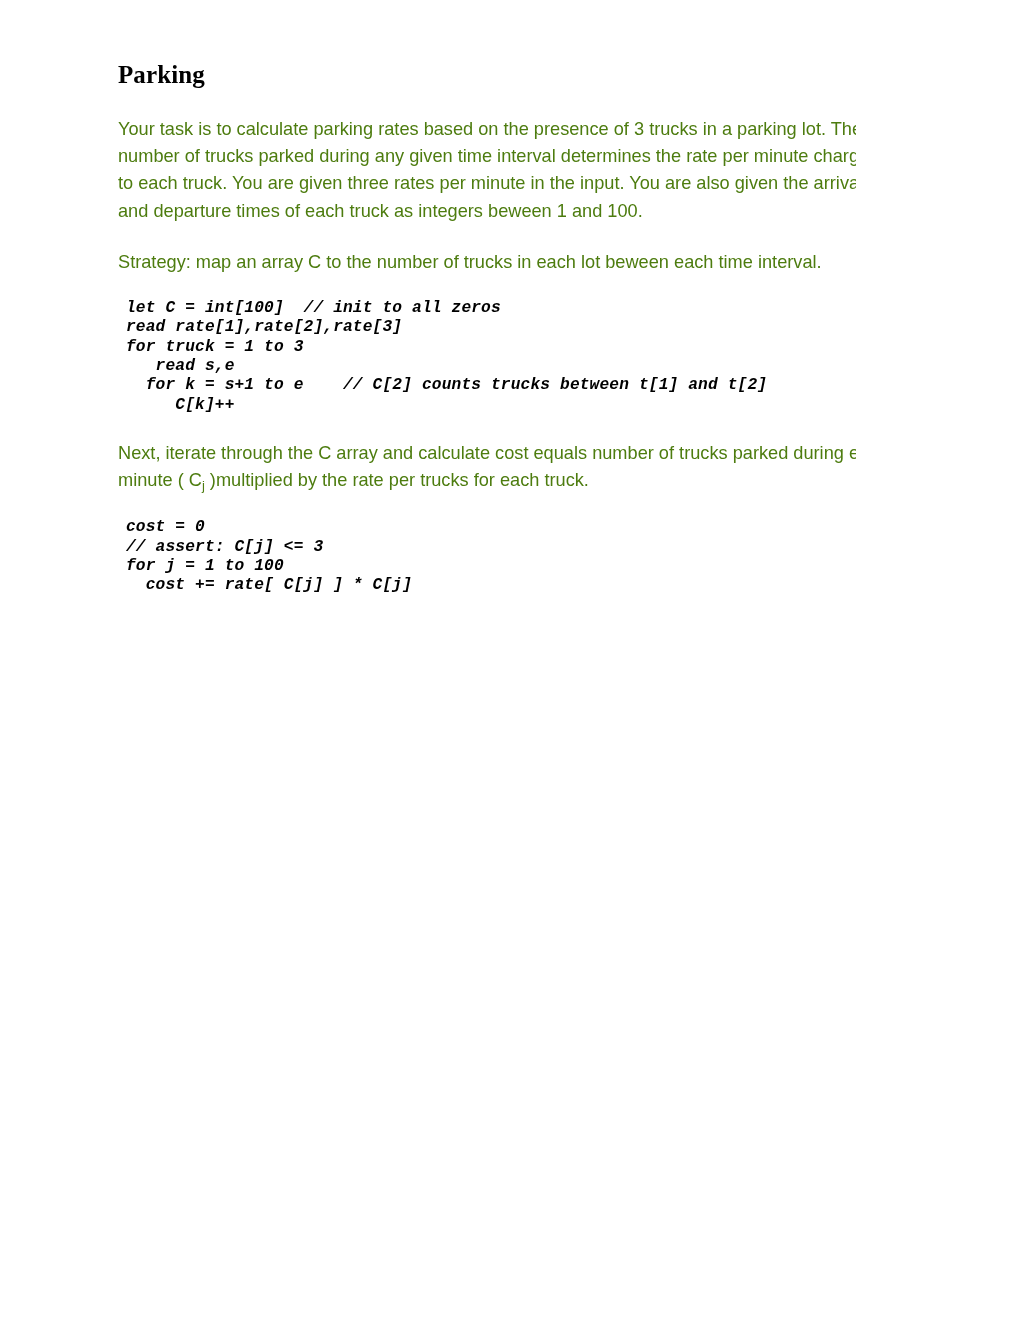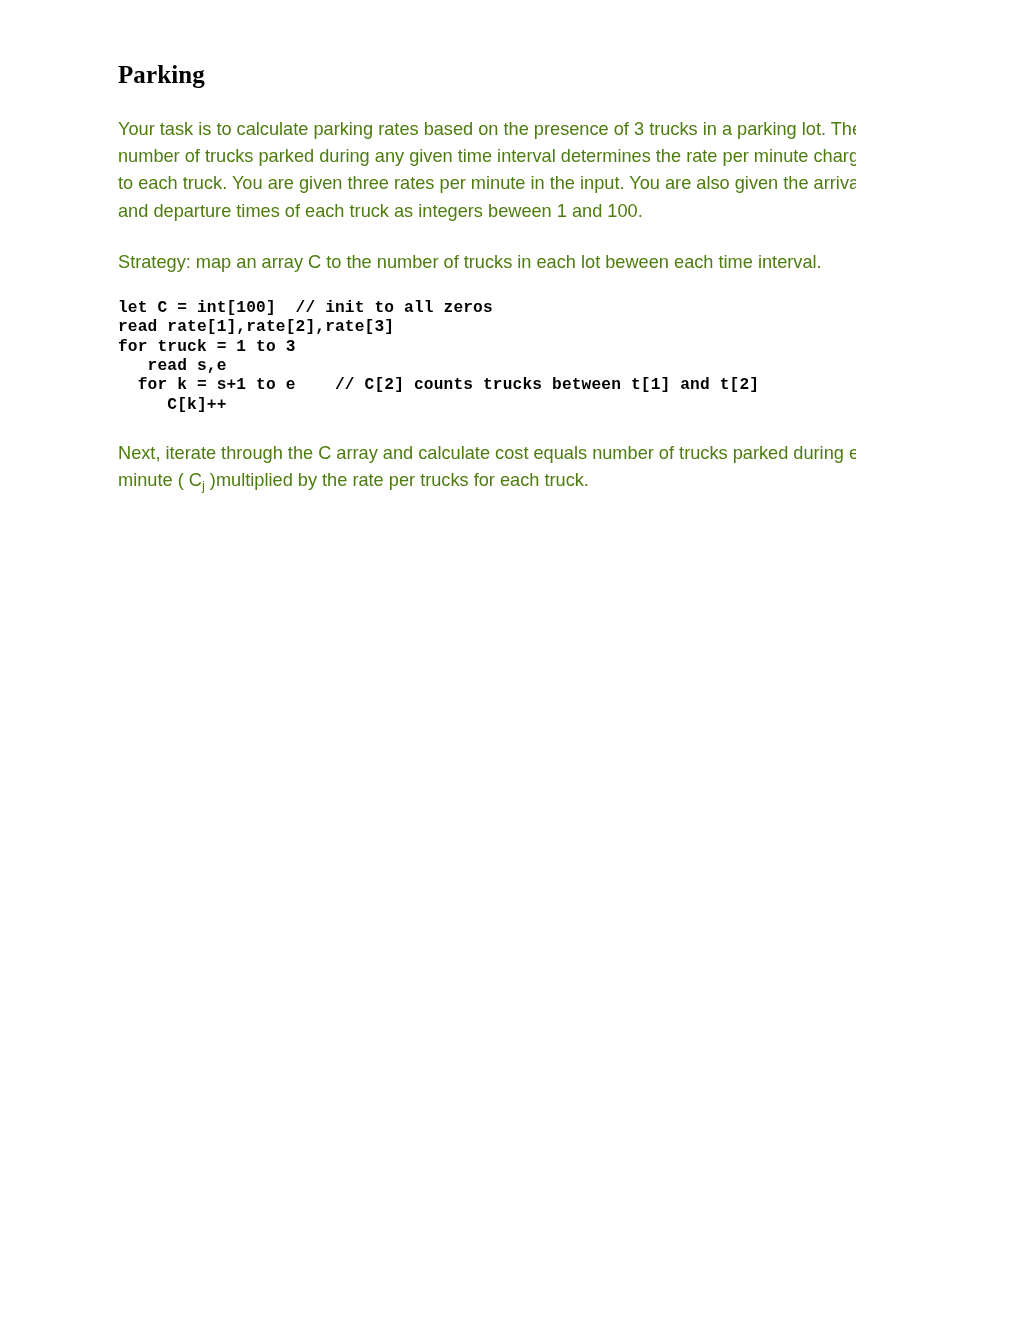--- a/index.html
+++ b/index.html
@@ -50,23 +50,24 @@
   }
   .para.tight {
     margin-bottom: 23px;
   }
   .code {
     font-family: "Liberation Mono", monospace;
     font-weight: bold;
     font-size: 16.2px;
     line-height: 19.3px;
     color: #000000;
-    margin: 0 0 25px 0;
+    margin: 0 0 25px 8px;
     white-space: pre;
     letter-spacing: 0.15px;
+    font-style: italic;
   }
   .code.last {
     margin-bottom: 0;
   }
   sub {
     font-size: 0.72em;
     line-height: 0;
     vertical-align: -0.28em;
   }
 </style>
@@ -84,15 +85,19 @@
 
     <pre class="code">let C = int[100]  // init to all zeros
 read rate[1],rate[2],rate[3]
 for truck = 1 to 3
    read s,e
   for k = s+1 to e    // C[2] counts trucks between t[1] and t[2]
      C[k]++</pre>
 
     <p class="para"><span>Next, iterate through the C array and calculate cost equals number of trucks parked during each minute ( C</span><sub>j</sub><span> )multiplied by the rate per trucks for each truck.</span></p>
 
+    <pre class="code last">cost = 0
+// assert: C[j] &lt;= 3
+for j = 1 to 100
+  cost += rate[ C[j] ] * C[j]</pre>
 
   </div>
 </div>
 
 </body></html>

